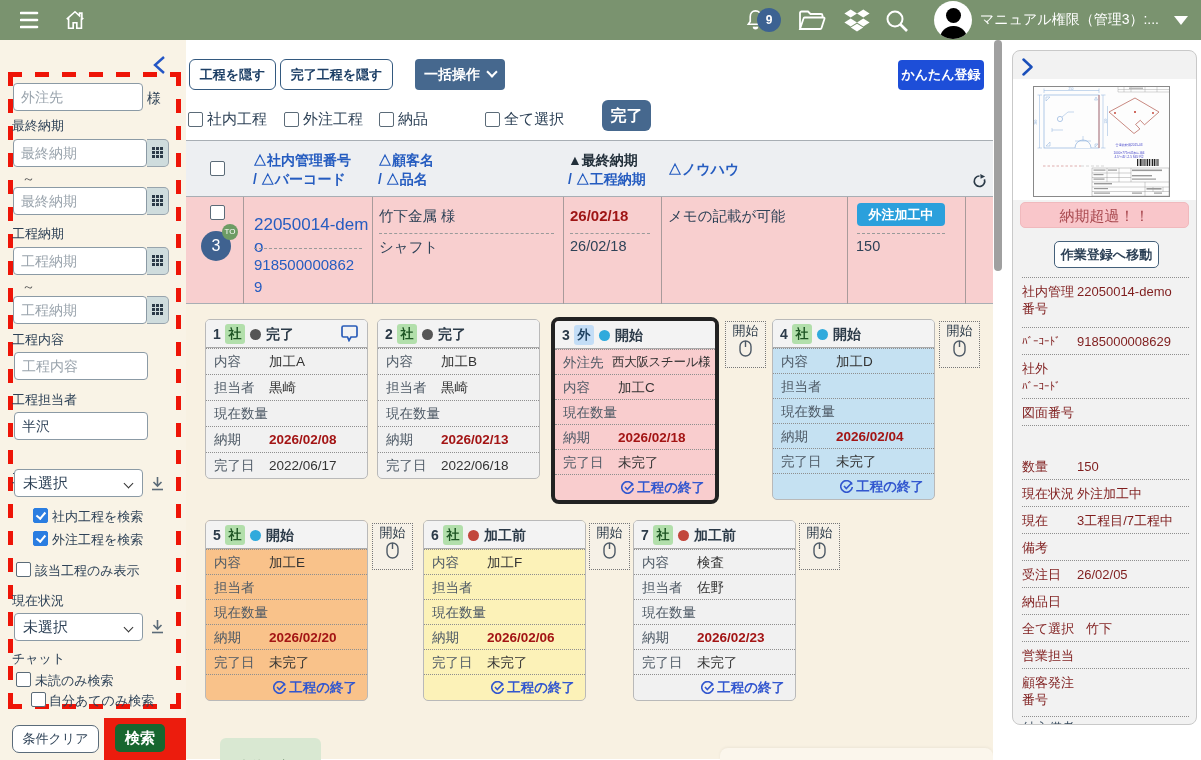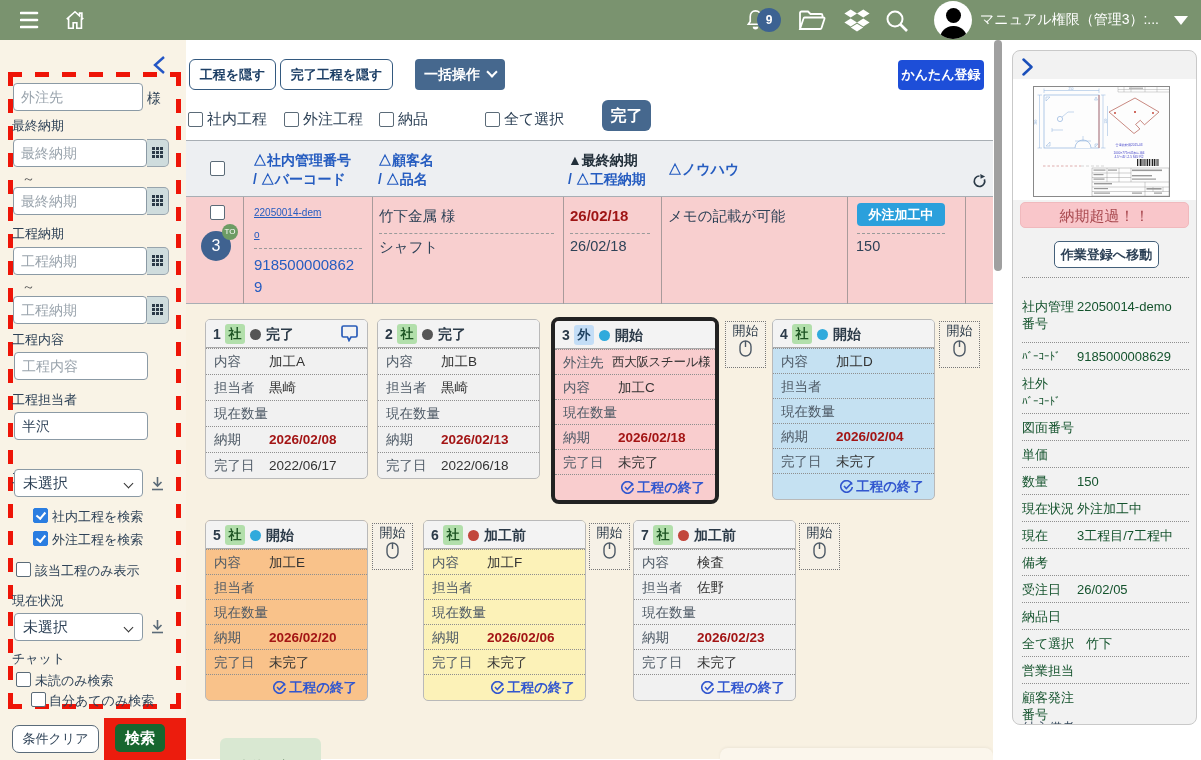--- a/index.html
+++ b/index.html
@@ -65,21 +65,21 @@
 .cval.due{color:#a31414;font-weight:bold;}
 .cfoot{position:relative;height:25px;box-sizing:content-box;border-top:1px dotted #8f8f8f;font-size:13.5px;line-height:25px;color:#3257cf;text-align:right;padding-right:10px;font-weight:bold;}
 .card.t12 .crow{height:26px;line-height:26px;}
 .stab{position:absolute;width:41px;height:47px;border:1px dotted #777;background:#f6f1e7;font-size:13px;color:#2b3a48;text-align:center;}
 
 
 #sthumb{position:absolute;left:994px;top:40px;width:8px;height:231px;background:#a0a0a0;border-radius:4px;}
 
 
 #rpanel{position:absolute;left:1012px;top:50px;width:185px;height:675px;background:#f2f2f2;border:1px solid #c9c9c9;border-radius:8px;overflow:hidden;}
-.kv{position:absolute;left:9px;width:167px;border-bottom:1px dotted #8f8f8f;font-size:13px;color:#14532d;margin-top:15px;}
+.kv{position:absolute;left:9px;width:167px;border-bottom:1px dotted #8f8f8f;font-size:13px;color:#7f1d1d;}
 .kv .k{position:absolute;left:0;top:0;width:55px;line-height:17px;padding-top:5px;}
 .kv .v{position:absolute;left:55px;top:0;line-height:17px;padding-top:5px;}
 </style>
 </head>
 <body>
 
 <div id="topbar">
   <svg class="abs" style="left:20px;top:11px" width="36" height="18" viewBox="0 0 36 18">
       <g stroke="#fff" stroke-width="2.6" stroke-linecap="round">
         <line x1="1" y1="2" x2="17" y2="2"></line>
@@ -270,21 +270,21 @@
   <div id="trow">
     <div class="tcol" style="left:57px;"></div>
     <div class="tcol" style="left:186px;"></div>
     <div class="tcol" style="left:377px;"></div>
     <div class="tcol" style="left:475px;"></div>
     <div class="tcol" style="left:661px;"></div>
     <div class="tcol" style="left:779px;"></div>
     <div class="cb" style="left:24px;top:8px;background:#fff;"></div>
     <div class="abs" style="left:15px;top:34px;width:30px;height:30px;border-radius:50%;background:#3f6290;color:#fff;font-size:16px;text-align:center;line-height:30px;">3</div>
     <div class="abs" style="left:36px;top:27px;width:16px;height:16px;border-radius:50%;background:#6d9c64;color:#fff;font-size:8px;text-align:center;line-height:16px;">TO</div>
-    <div class="trtxt" style="left:68px;top:5px;color:#255cc0;line-height:22px;font-size:10px;text-decoration:underline;">22050014-dem<br>o</div>
+    <div class="trtxt" style="left:68px;top:17px;color:#255cc0;line-height:22px;font-size:17px;">22050014-dem<br>o</div>
     <div class="dash" style="left:68px;top:51px;width:108px;"></div>
     <div class="trtxt" style="left:68px;top:57px;color:#255cc0;line-height:22px;font-size:15px;">918500000862<br>9</div>
     <div class="trtxt" style="left:193px;top:10px;">竹下金属 様</div>
     <div class="dash" style="left:193px;top:36px;width:175px;"></div>
     <div class="trtxt" style="left:193px;top:41px;">シャフト</div>
     <div class="trtxt" style="left:384px;top:10px;color:#9e1414;font-weight:bold;font-size:15px;">26/02/18</div>
     <div class="dash" style="left:384px;top:36px;width:80px;"></div>
     <div class="trtxt" style="left:384px;top:41px;">26/02/18</div>
     <div class="trtxt" style="left:482px;top:10px;">メモの記載が可能</div>
     <div class="abs" style="left:671px;top:6px;width:88px;height:23px;background:#2ba0dc;border-radius:4px;color:#fff;font-size:13px;font-weight:bold;text-align:center;line-height:23px;">外注加工中</div>
@@ -641,23 +641,20 @@
   <div class="kv" style="top:277px;height:27px;">
       <span class="k" style="font-size:11px;">ﾊﾞｰｺｰﾄﾞ</span>
       <span class="v">9185000008629</span>
     </div>
   <div class="kv" style="top:304px;height:44px;">
       <span class="k">社外<br><span style="font-size:11px;">ﾊﾞｰｺｰﾄﾞ</span></span>
     </div>
   <div class="kv" style="top:348px;height:27px;">
       <span class="k" style="width:80px;">図面番号</span>
     </div>
-  <div class="kv" style="top:375px;height:27px;">
-      <span class="k">単価</span>
-    </div>
   <div class="kv" style="top:402px;height:27px;">
       <span class="k">数量</span>
       <span class="v">150</span>
     </div>
   <div class="kv" style="top:429px;height:27px;">
       <span class="k" style="width:80px;">現在状況</span>
       <span class="v">外注加工中</span>
     </div>
   <div class="kv" style="top:456px;height:27px;">
       <span class="k">現在</span>

